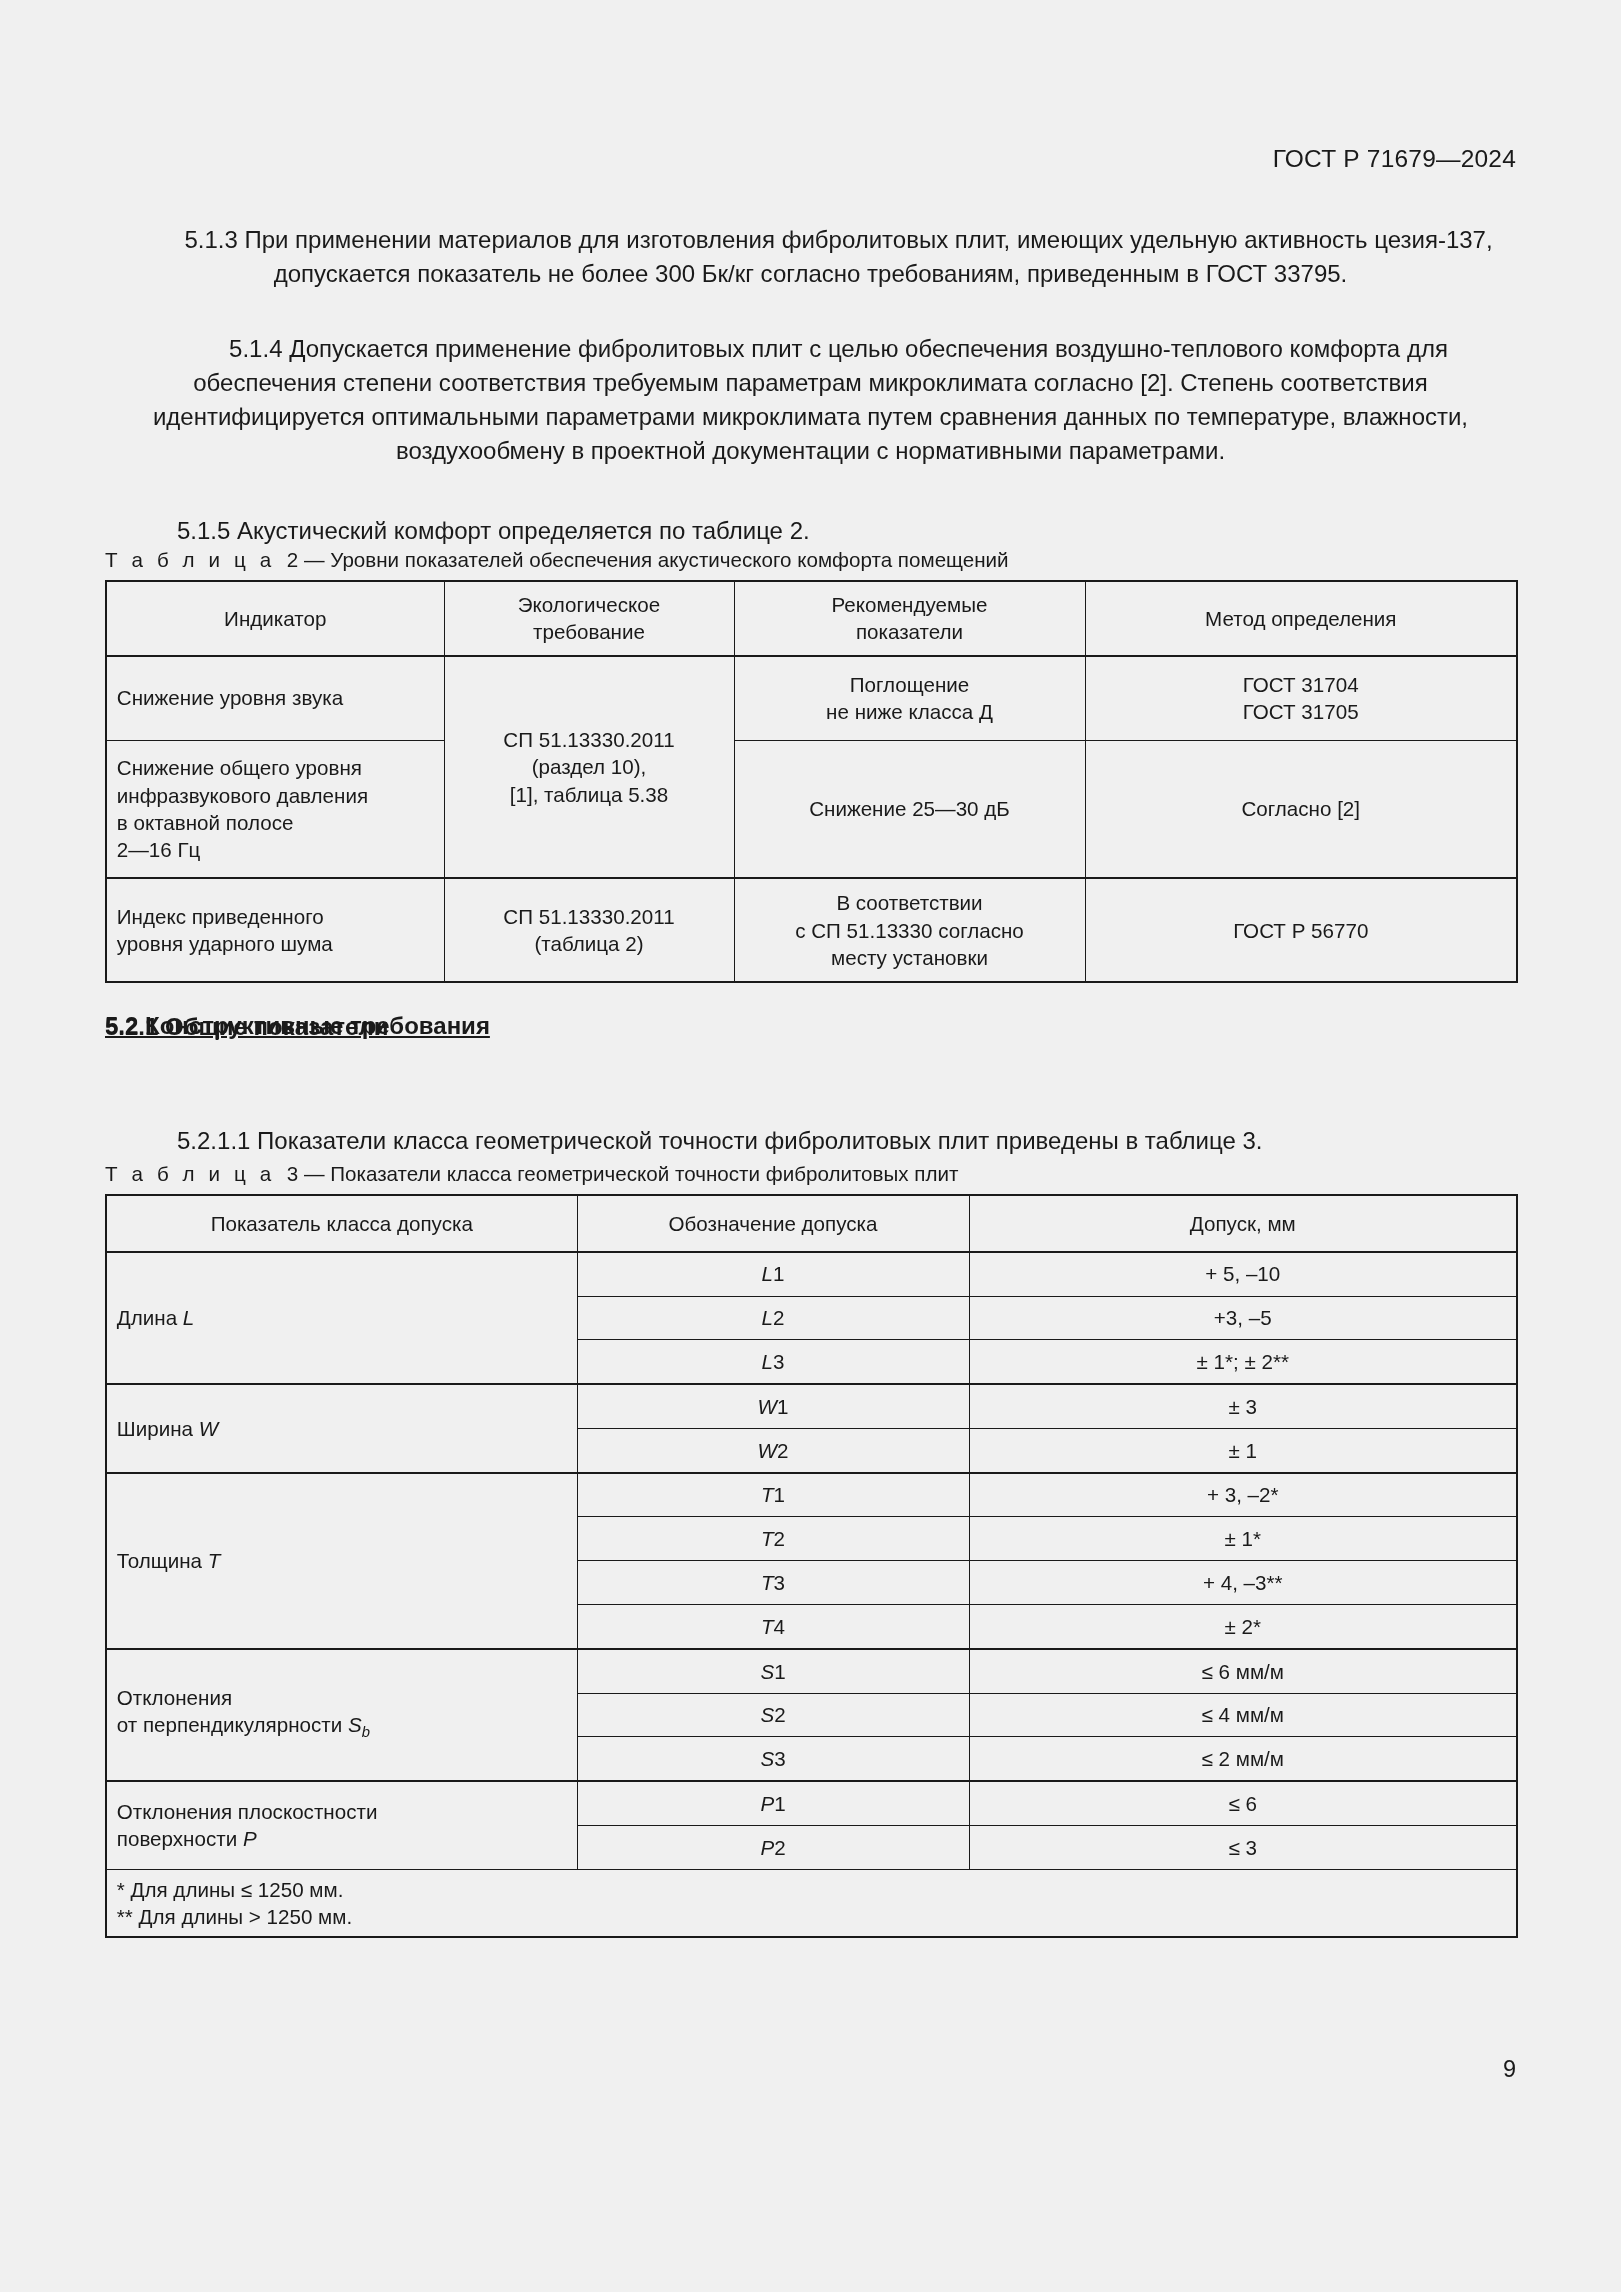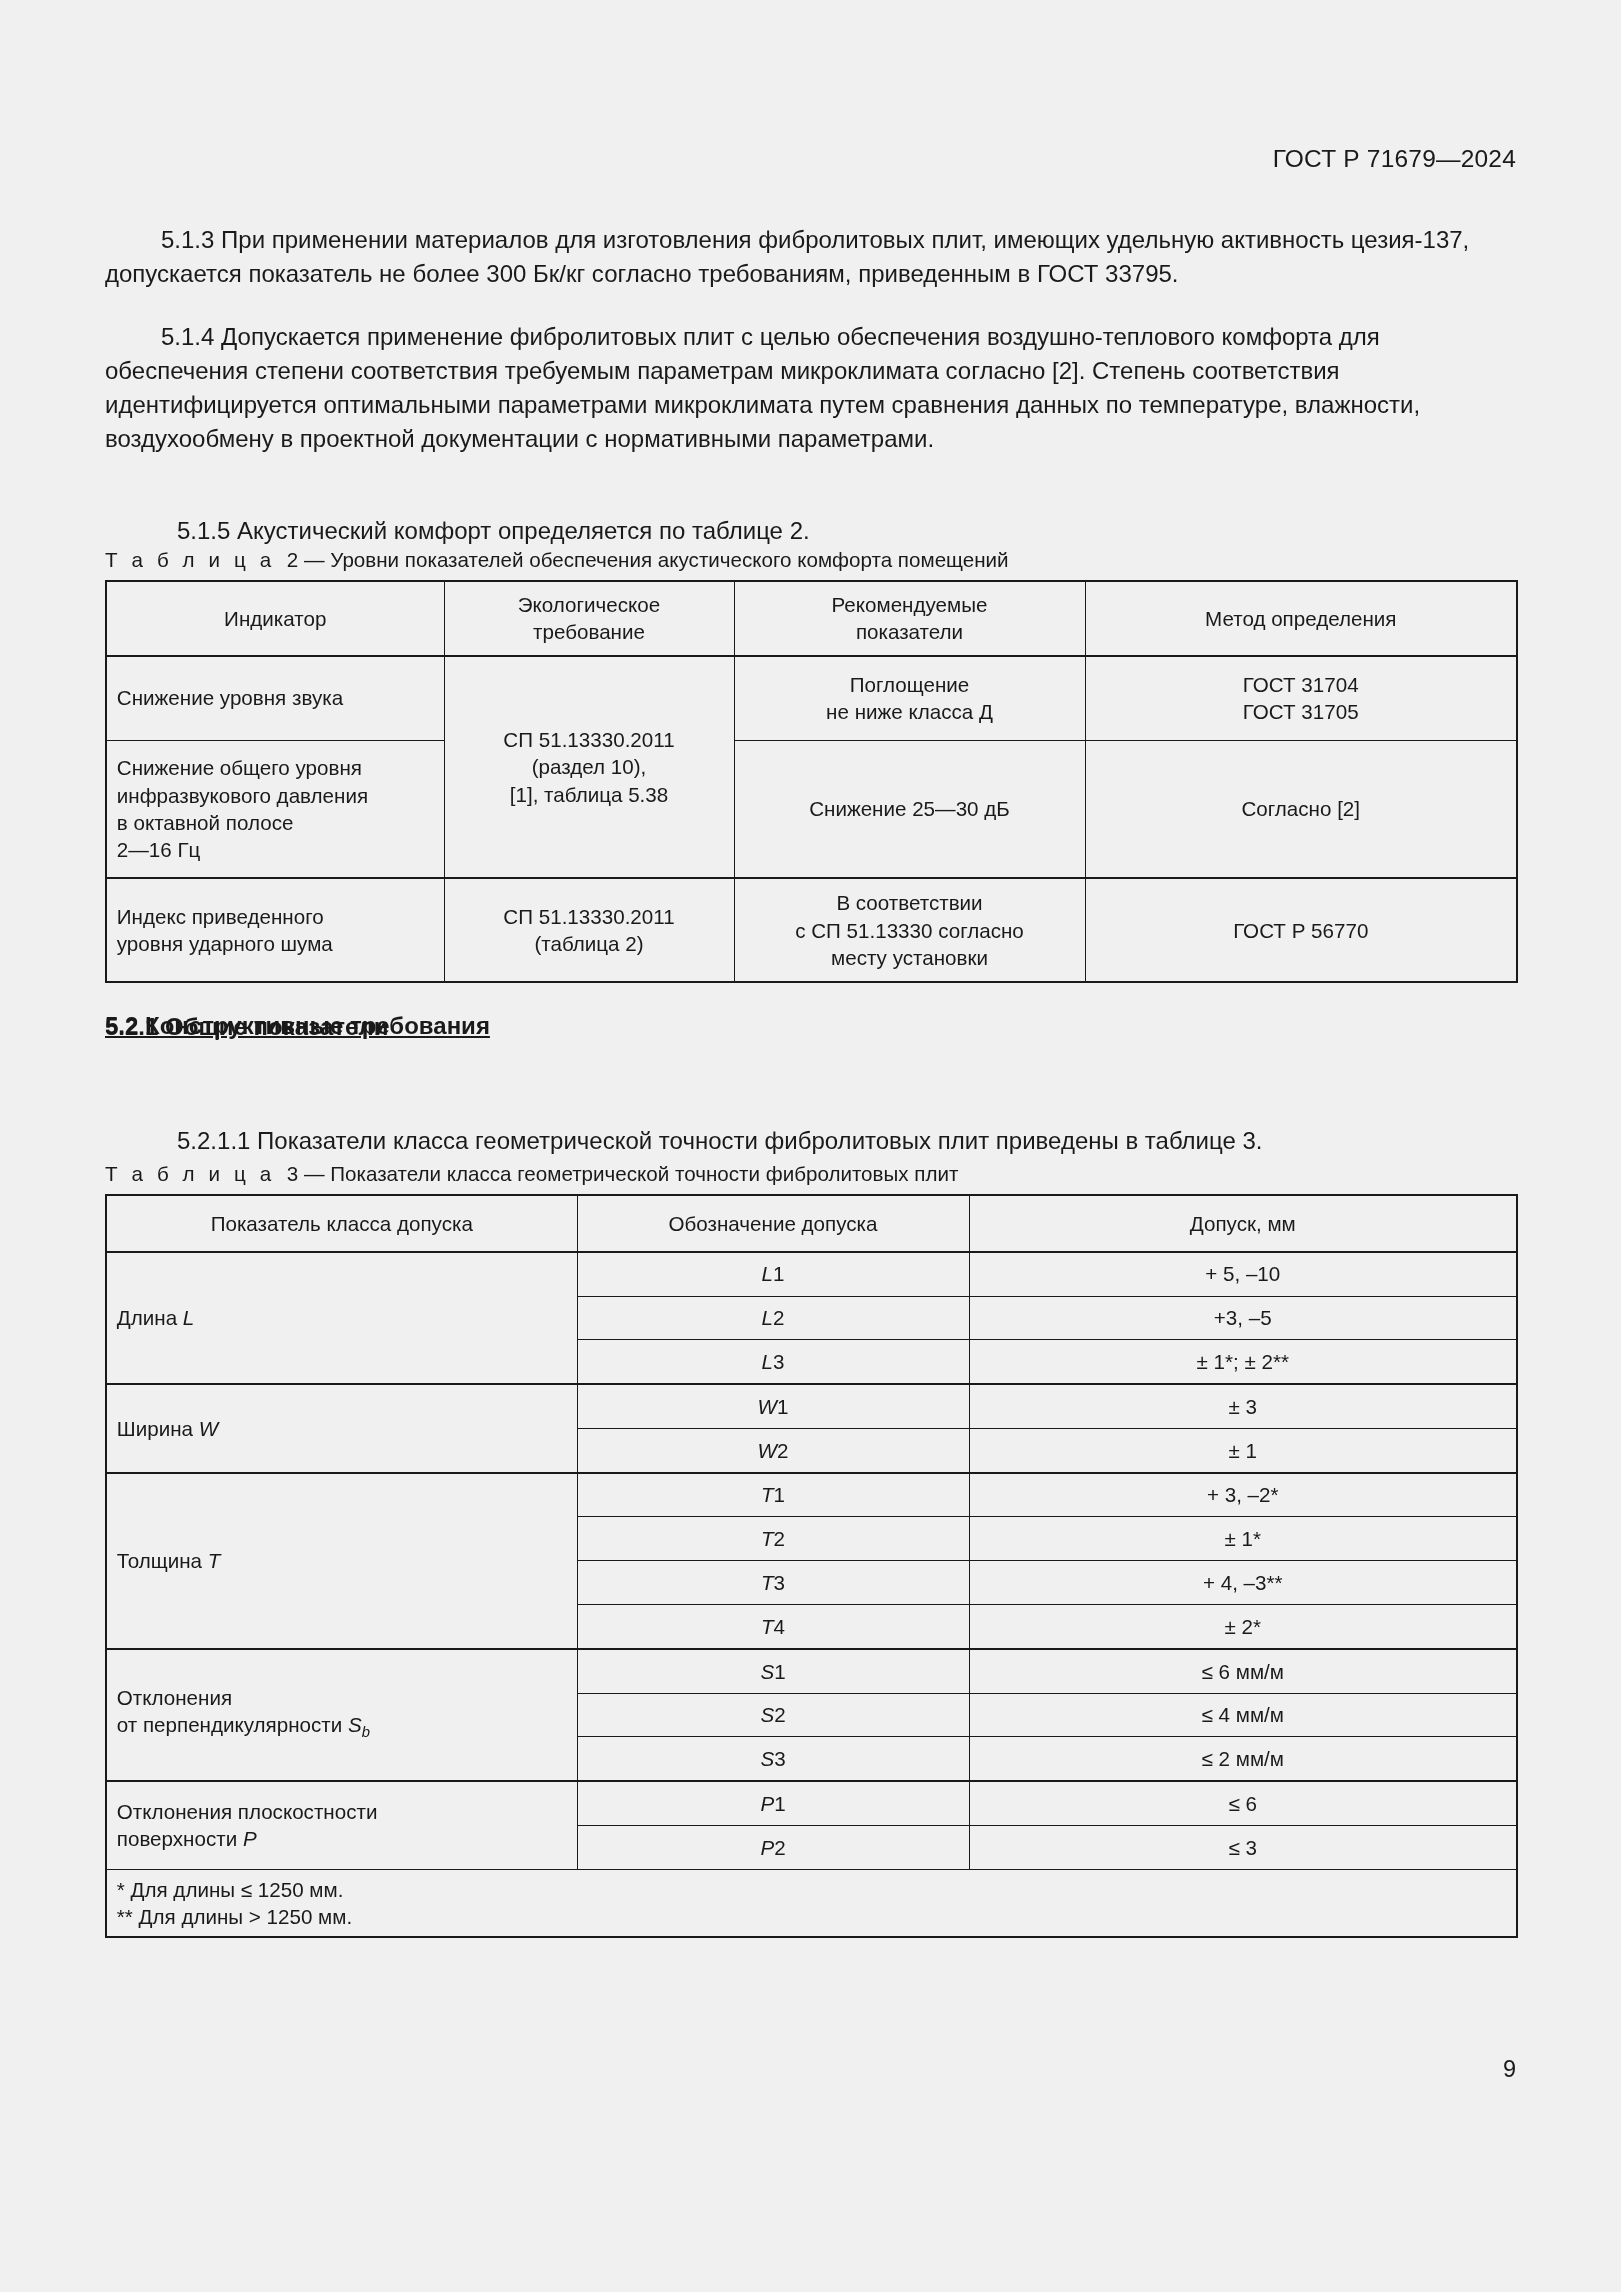--- a/index.html
+++ b/index.html
@@ -40,21 +40,21 @@
     position: absolute;
     left: 105px;
     width: 1411px;
     font-size: 24px;
     line-height: 34px;
     text-align: justify;
     text-justify: inter-word;
   }
   p.p-indent { margin: 16px; text-indent: 56px; }
   p.p-just { margin: 0; text-indent: 56px; text-align: justify; }
-  p.p-just:last-child { text-align: left; }
+  p.p-just:last-child { text-align: center; }
 
   
   .tbl-caption {
     position: absolute;
     left: 105px;
     font-size: 20.6px;
     line-height: 25.5px;
     white-space: nowrap;
   }
   .tbl-caption .sp {
@@ -123,21 +123,21 @@
 <body>
 
 <div class="page">
 
   <div class="doc-header">ГОСТ Р 71679—2024</div>
 
   <div class="body-block" style="top: 223px;">
     <p class="p-just">5.1.3 При применении материалов для изготовления фибролитовых плит, имеющих удельную активность цезия-137, допускается показатель не более 300 Бк/кг согласно требованиям, приведенным в ГОСТ 33795.</p>
   </div>
 
-  <div class="body-block" style="top: 320px;">
+  <div class="body-block" style="top: 332px;">
     <p class="p-just">5.1.4 Допускается применение фибролитовых плит с целью обеспечения воздушно-теплового комфорта для обеспечения степени соответствия требуемым параметрам микроклимата согласно [2]. Степень соответствия идентифицируется оптимальными параметрами микроклимата путем сравнения данных по температуре, влажности, воздухообмену в проектной документации с нормативными параметрами.</p>
   </div>
 
   <div class="body-block" style="top: 498px;">
     <p class="p-indent">5.1.5 Акустический комфорт определяется по таблице 2.</p>
   </div>
 
   <div class="tbl-caption" style="top: 547px;">
     <span class="sp">Т а б л и ц а</span><span>&nbsp; </span><span>2</span><span>&nbsp;</span><span>—</span><span>&nbsp;</span><span>Уровни показателей обеспечения акустического комфорта помещений</span>
   </div>

